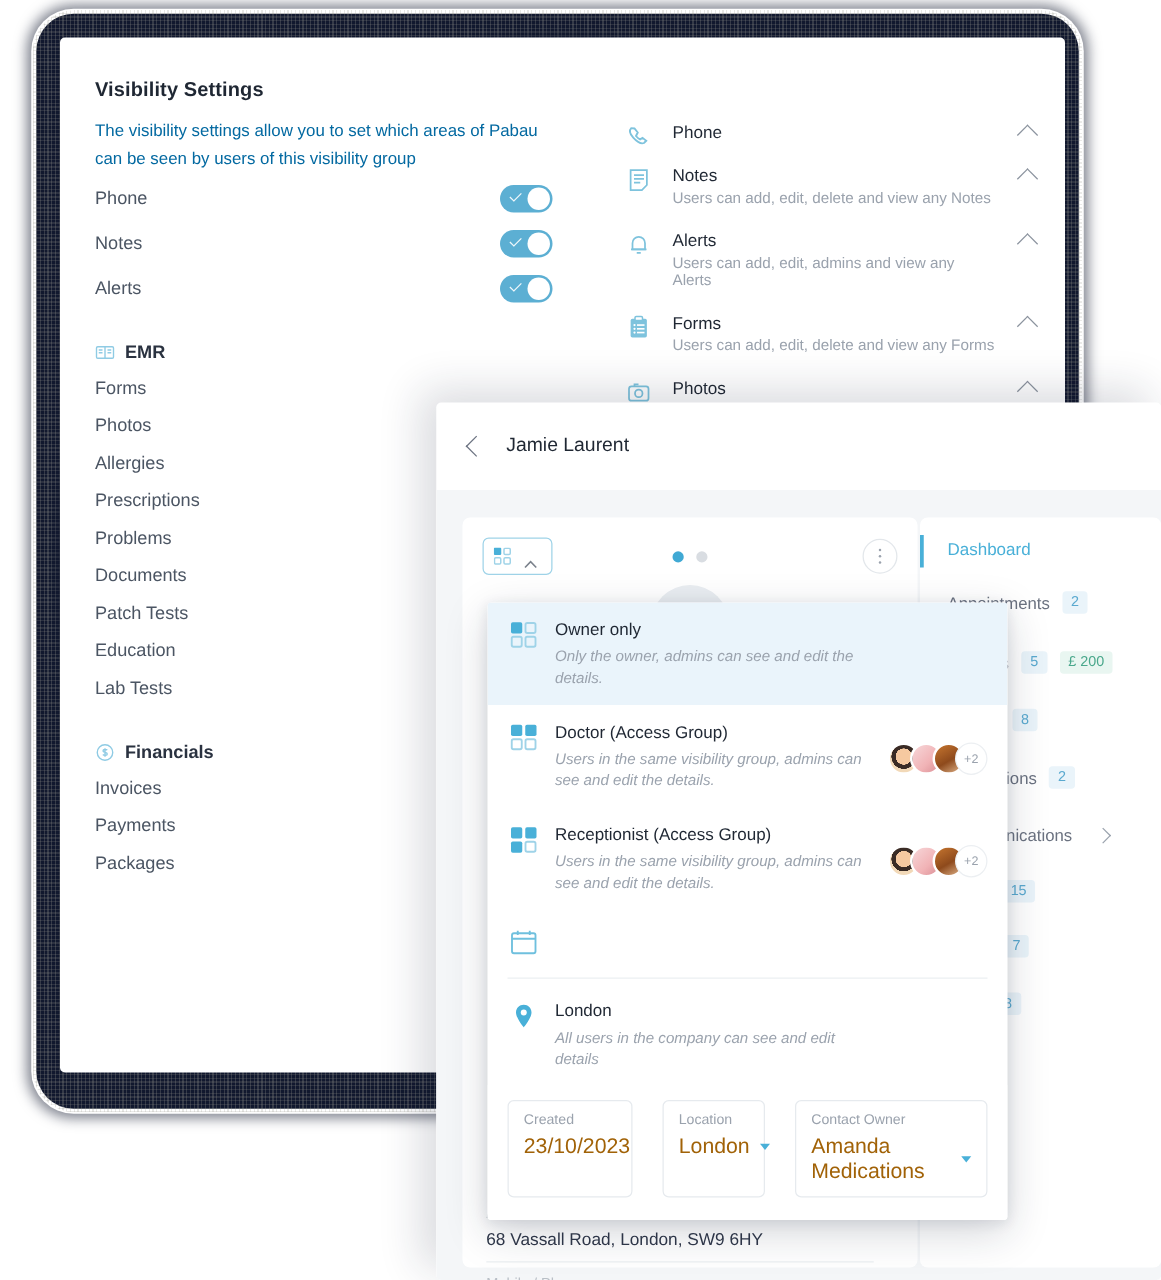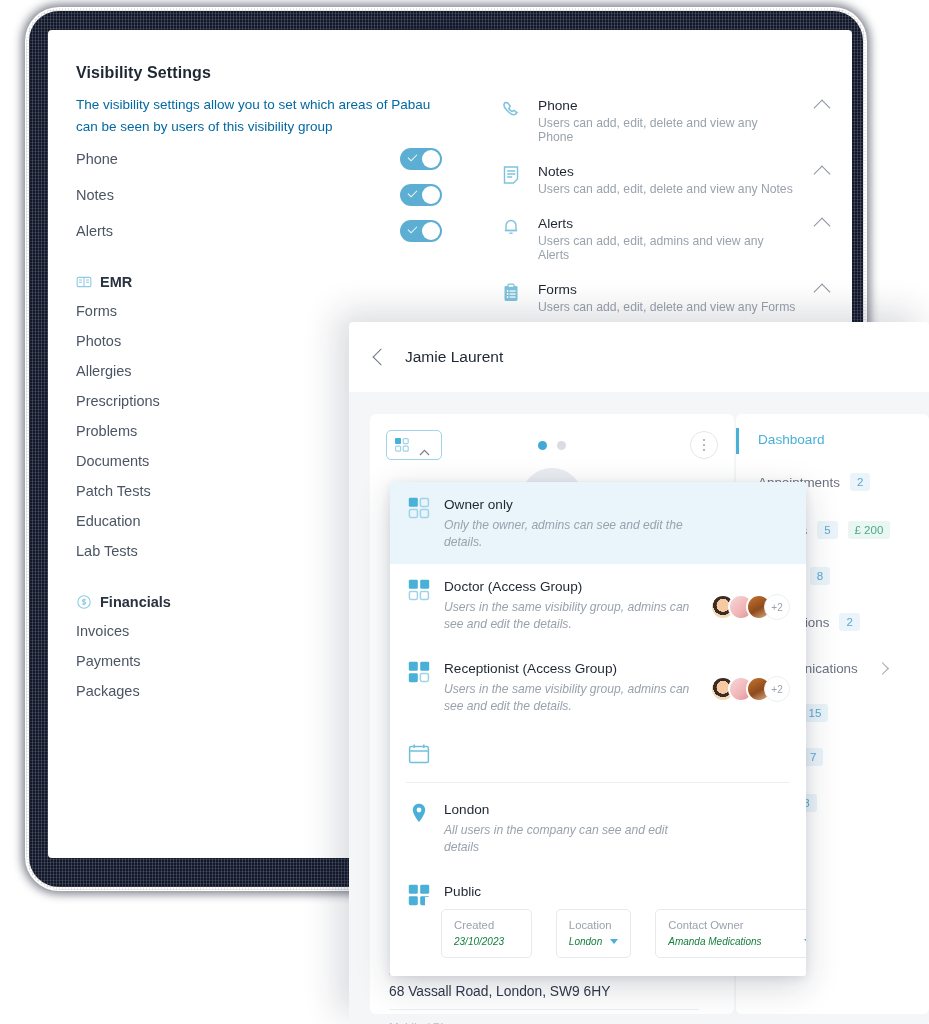--- a/index.html
+++ b/index.html
@@ -151,21 +151,21 @@
     font-size: 11.5px; color: #5aa9cf; background: #eaf4fa; border-radius: 3px;
     padding: 2px 7px; line-height: 14px;
   }
   .badge.money { color: #4aa88c; background: #e9f6f1; }
   .dash-chev { position: absolute; right: 42px; width: 9px; height: 9px;
     border-right: 1.6px solid #9aa2ad; border-top: 1.6px solid #9aa2ad; transform: rotate(45deg); }
   .field {
     border: 1px solid #e6eaee; border-radius: 5px; padding: 9px 12px 10px 12px; background: #fff;
   }
   .field-lab { font-size: 11.3px; color: #9aa2ad; }
-  .field-val { margin-top: 5px; font-size: 10px; color: #15803d; display: flex; align-items: center; gap: 8px; font-style: italic; }
+  .field-val { margin-top: 5px; font-size: 17px; color: #a16207; display: flex; align-items: center; gap: 8px; }
   .caret { width: 0; height: 0; border-left: 4.5px solid transparent; border-right: 4.5px solid transparent;
     border-top: 5.5px solid #49b0d8; }
 
   .addr-block { position: absolute; left: 389px; top: 965px; width: 310px; }
   .addr-lab { font-size: 11px; color: #cfd4da; }
   .addr-val { margin-top: 7px; font-size: 13.8px; color: #30384a; }
   .addr-rule { margin-top: 10px; height: 1px; background: #eceff2; }
   .addr-lab2 { margin-top: 10px; font-size: 11.6px; color: #b9bfc6; }
 
   
@@ -188,21 +188,21 @@
     background-size: cover; }
   .ava:first-child { margin-left: 0; }
   .ava.a1 { background: radial-gradient(circle at 50% 42%, #f6c9a0 0 38%, #3a2b25 39% 58%, #f2d9b8 59%); }
   .ava.a2 { background: linear-gradient(135deg,#f7d7d9,#f1b3b6 60%,#d98f96); }
   .ava.a3 { background: linear-gradient(150deg,#c7762f,#8e4a1c 55%,#e0b48b); }
   .ava-more { width: 26px; height: 26px; border-radius: 50%; border: 1.5px solid #eceff2;
     margin-left: -8px; background: #fff; display:flex; align-items:center; justify-content:center;
     font-size: 10px; color: #9aa2ad; }
 
   .dd-fields { position: absolute; left: 0; bottom: 0; width: 100%; padding: 12px 16px 18px 16px;
-    display: flex; gap: 24px; background:#fff;margin-left:35px; }
+    display: flex; gap: 24px; background:#fff; }
 </style>
 </head>
 <body>
 
 <div id="root">
 
   <div class="frame-navy"></div>
   <div class="frame-noise"></div>
 
   <div class="settings-card">
@@ -268,21 +268,20 @@
 
       <div class="perm-list">
 
         <div class="perm-row">
           <span class="perm-ic">
             <svg viewBox="0 0 22 22" fill="none" stroke="#7ec3dd" stroke-width="1.5" stroke-linecap="round">
               <path d="M5 4.5c-1.6 1.6-1.4 4.3 1.6 7.6 3 3.3 6.6 5.2 8.6 4.3l1.8-1.8-3-2.3-1.9 1.2c-1.1-.5-2.4-1.6-3.3-2.7L10.2 8 7.6 4.8z"></path>
             </svg>
           </span>
           <div class="perm-name">Phone</div>
-          <div class="perm-desc">Users can add, edit, delete and view any Phone</div>
           <span class="chev-up"></span>
         </div>
 
         <div class="perm-row">
           <span class="perm-ic">
             <svg viewBox="0 0 22 22" fill="none" stroke="#7ec3dd" stroke-width="1.4">
               <path d="M4.5 3h13v12l-4 4h-9z"></path>
                 <path d="M7.2 7h8M7.2 10h8M7.2 13h5"></path>
             </svg>
           </span>

